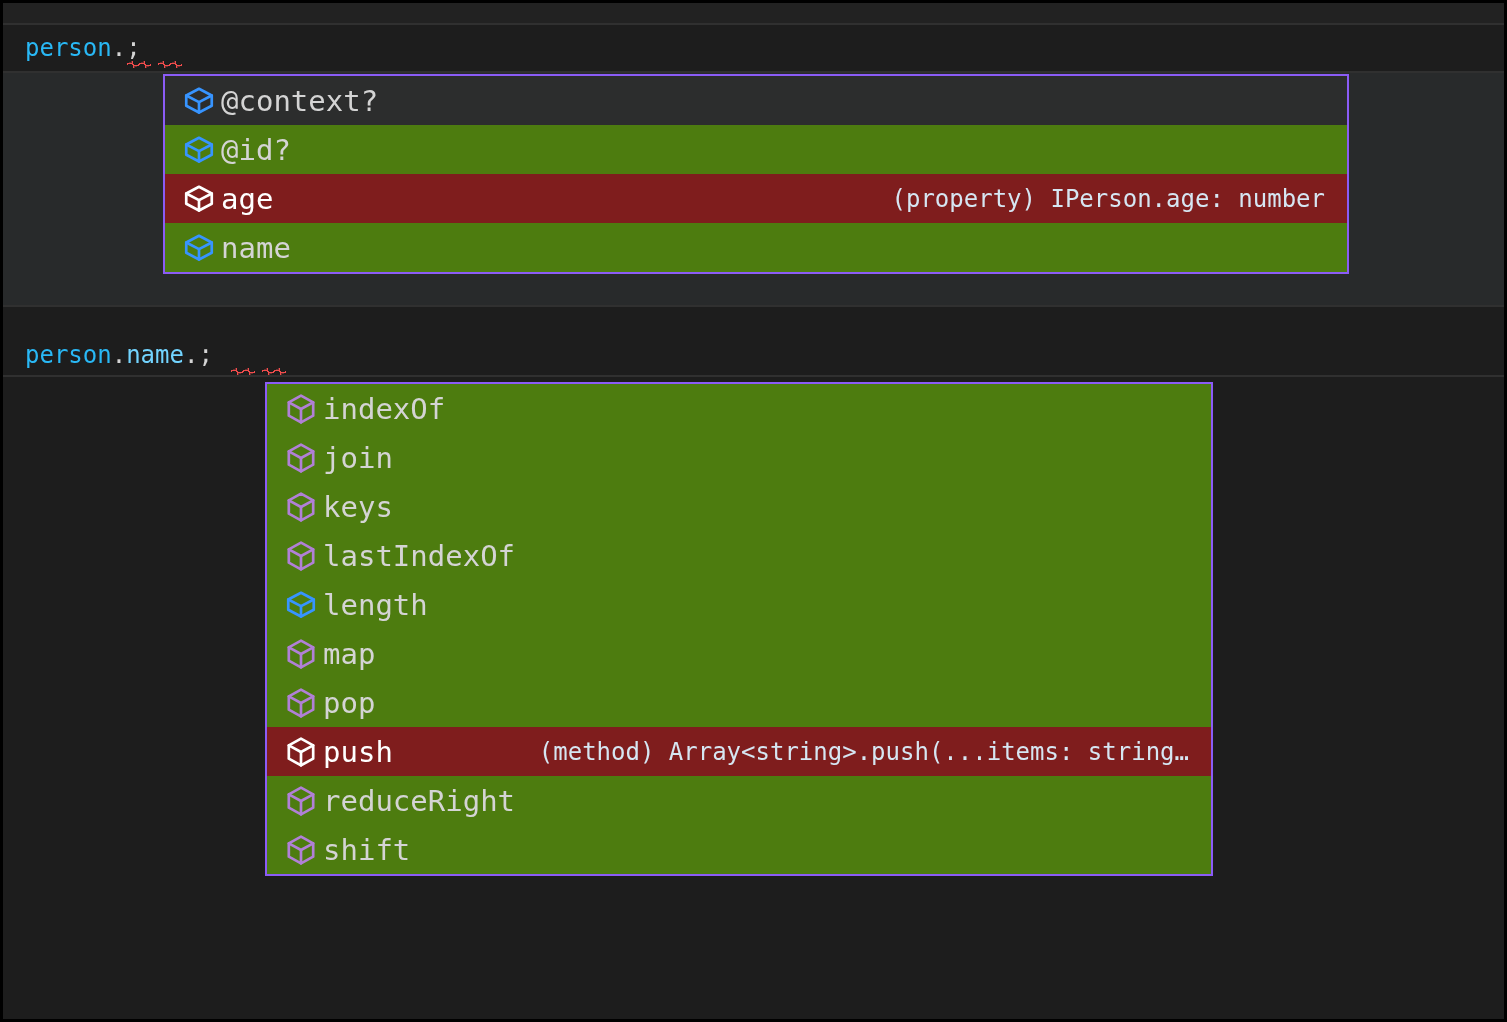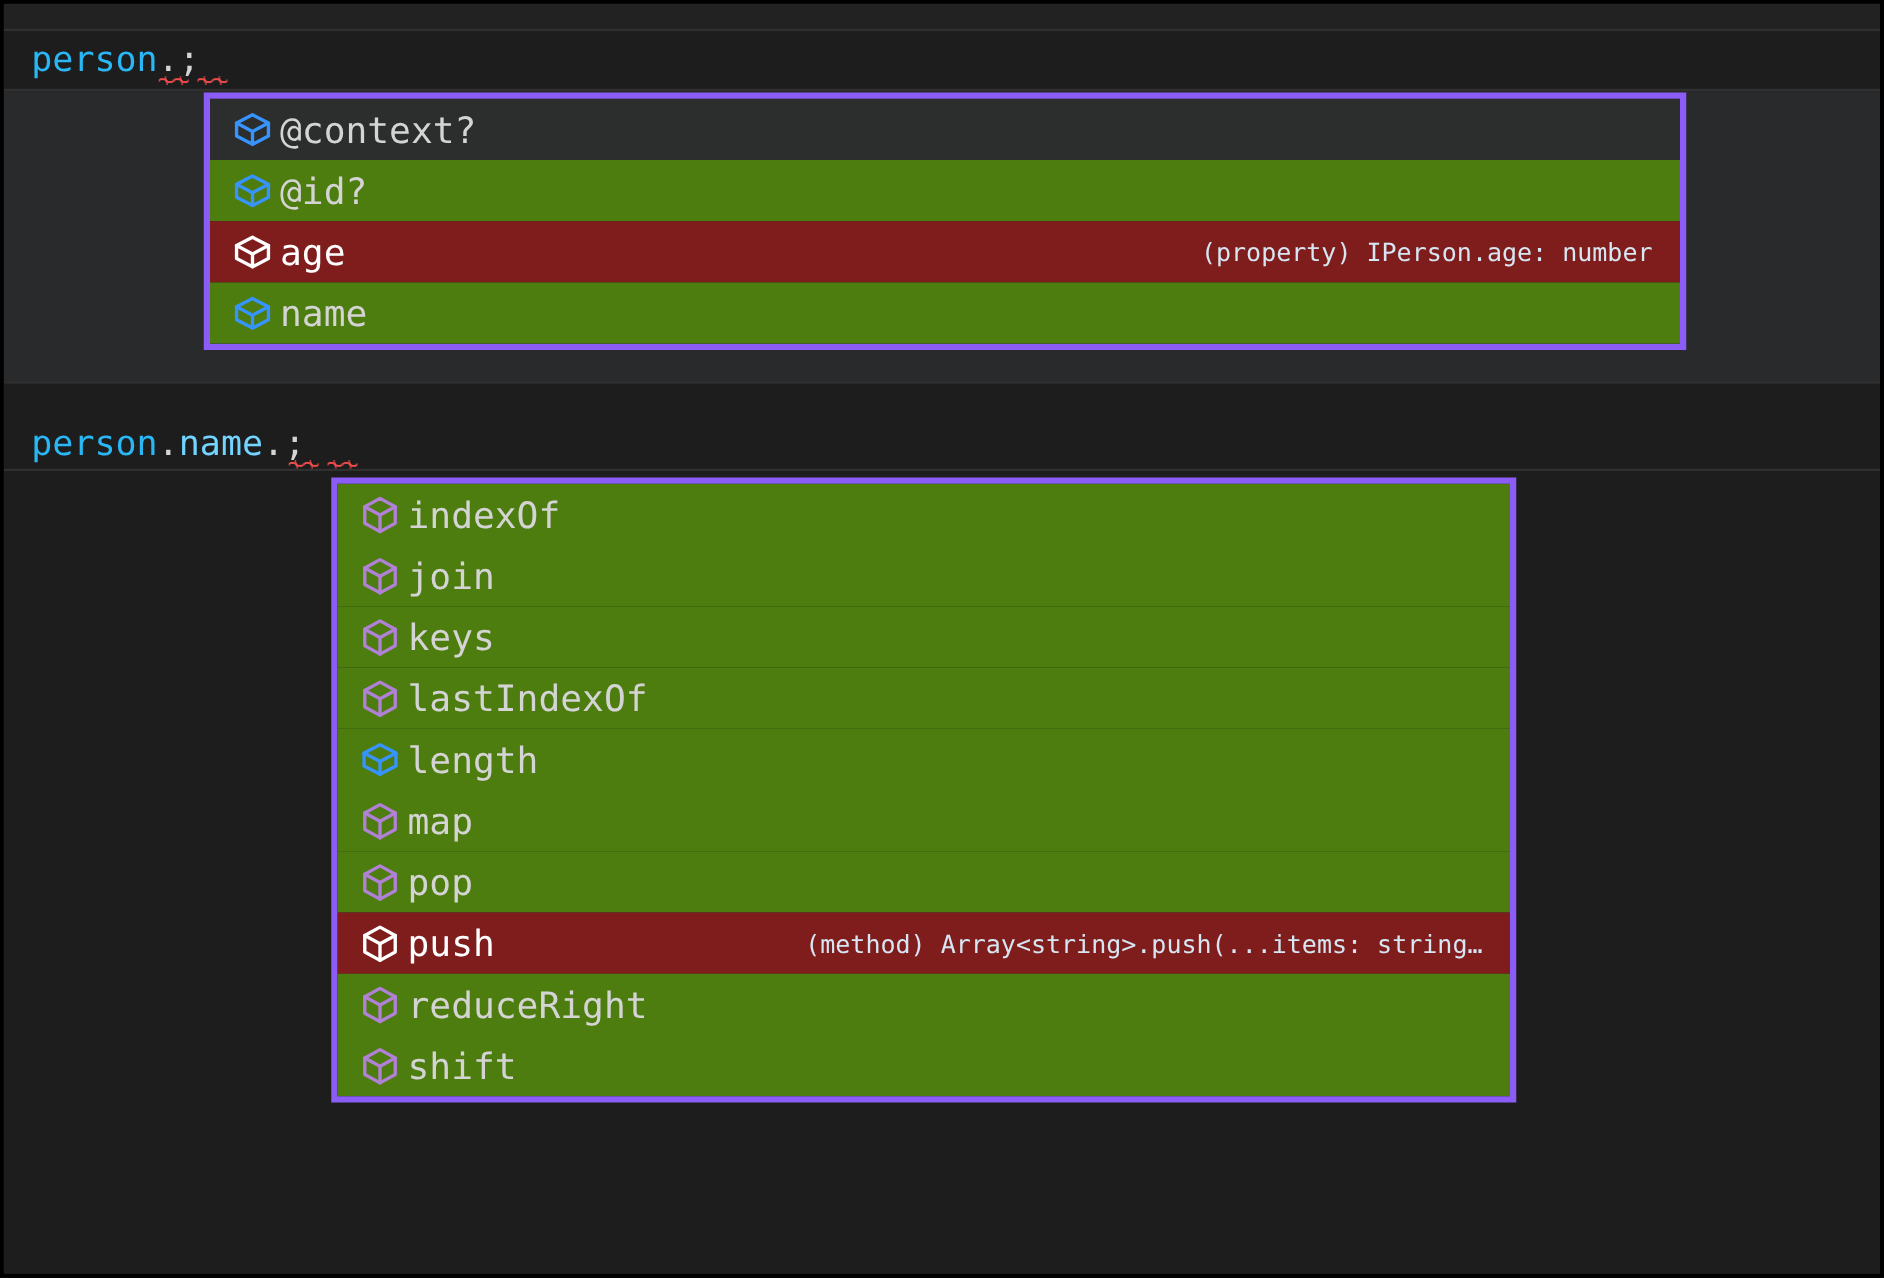--- a/index.html
+++ b/index.html
@@ -18,38 +18,38 @@
 
   
   .band { position:absolute; left:0; width:1501px; background:#222222; }
   .sep  { position:absolute; left:0; width:1501px; height:2px; background:#303030; }
   .band-dark { position:absolute; left:0; width:1501px; background:#1d1d1d; }
 
   
   .codeline {
     position:absolute;
     font-family:"DejaVu Sans Mono","Liberation Mono",monospace;
-    font-size:28px; line-height:40px;
+    font-size:24px; line-height:40px;
     white-space:pre;
     letter-spacing:0px;
   }
 
   
   .squig {
     position:absolute; height:7px;
     background:
       radial-gradient(circle at 3px 6px, rgba(0,0,0,0) 3px, #f14c4c 3.2px, #f14c4c 4.4px, rgba(0,0,0,0) 4.6px) 0 0/12px 7px repeat-x,
       radial-gradient(circle at 9px 1px, rgba(0,0,0,0) 3px, #f14c4c 3.2px, #f14c4c 4.4px, rgba(0,0,0,0) 4.6px) 0 0/12px 7px repeat-x;
   }
 
   
   .suggest {
     position:absolute;
     background:#252526;
-    border:5px solid #8b5cf6;
+    border:2px solid #8b5cf6;
     overflow:hidden;
   }
   .srow {
     position:relative;
     display:flex; align-items:center;
     height:49px;
     padding-left:12px;
     background:#4d7c0f;
   }
   .srow.hover    { background:#2c2d2d; }
@@ -68,21 +68,21 @@
     color:#d4d4d4;
     white-space:pre;
     flex:0 0 auto;
   }
   .srow.selected .slabel { color:#ffffff; }
 
   .sdetail {
     margin-left:auto;
     padding-right:22px;
     font-family:"DejaVu Sans Mono","Liberation Mono",monospace;
-    font-size:20px; line-height:30px;
+    font-size:24px; line-height:30px;
     color:#d6e6f2;
     white-space:pre;
     overflow:hidden;
   }
 
   
   #suggest-1 { left:160px; top:71px;  width:1186px; }
   #suggest-2 { left:262px; top:379px; width:948px; }
 </style>
 </head>

